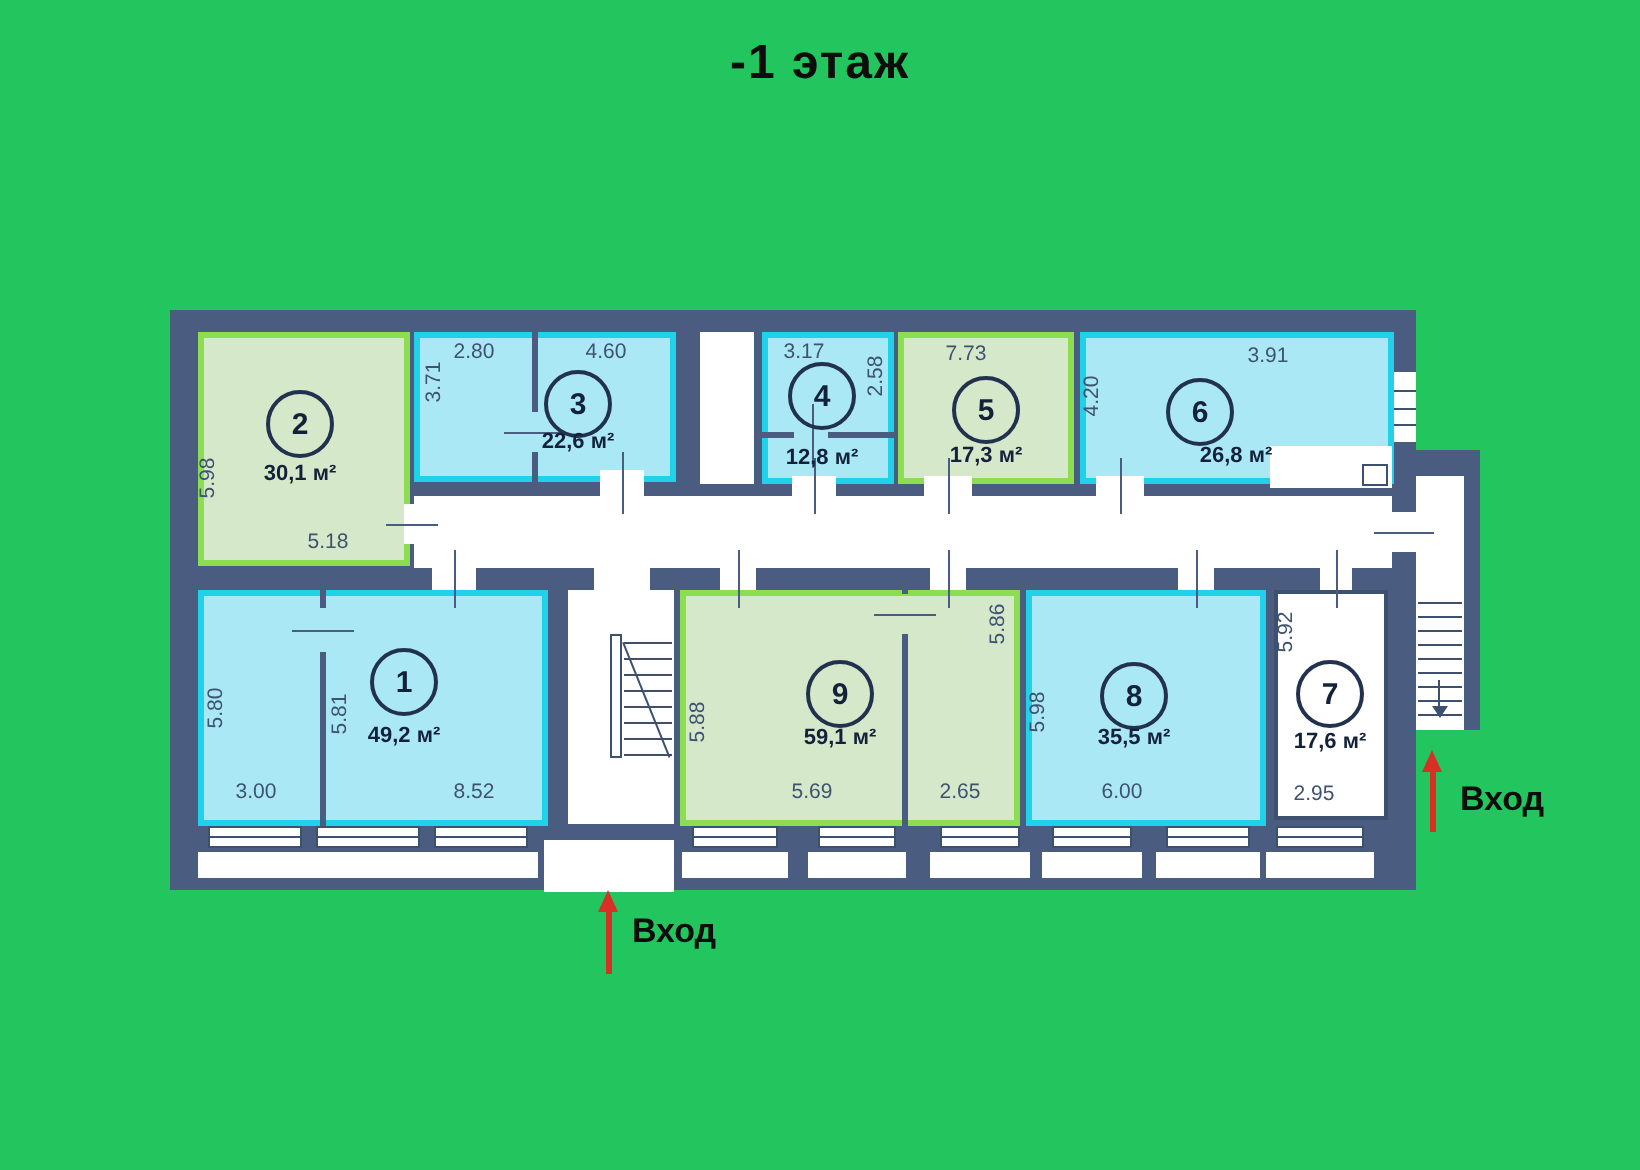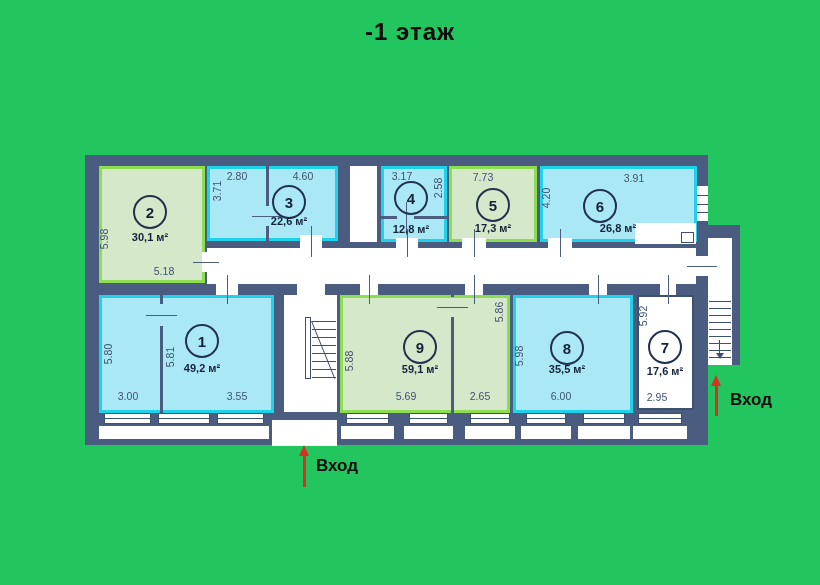--- a/index.html
+++ b/index.html
@@ -132,21 +132,21 @@
     <div class="dim v" style="position: absolute; left: 217px; top: 191px;">3.71</div>
     <div class="dim" style="position: absolute; left: 303px; top: 176px;">4.60</div>
     <div class="dim" style="position: absolute; left: 402px; top: 176px; text-align: right;">3.17</div>
     <div class="dim v" style="position: absolute; left: 438px; top: 188px;">2.58</div>
     <div class="dim" style="position: absolute; left: 483px; top: 177px;">7.73</div>
     <div class="dim v" style="position: absolute; left: 546px; top: 198px;">4.20</div>
     <div class="dim" style="position: absolute; left: 634px; top: 178px;">3.91</div>
     <div class="dim v" style="position: absolute; left: 108px; top: 354px;">5.80</div>
     <div class="dim v" style="position: absolute; left: 170px; top: 357px;">5.81</div>
     <div class="dim" style="position: absolute; left: 128px; top: 396px;">3.00</div>
-    <div class="dim" style="position: absolute; left: 237px; top: 396px;">3.55</div>
+    <div class="dim" style="position: absolute; left: 237px; top: 396px;">8.52</div>
     <div class="dim v" style="position: absolute; left: 349px; top: 361px;">5.88</div>
     <div class="dim v" style="position: absolute; left: 499px; top: 312px;">5.86</div>
     <div class="dim" style="position: absolute; left: 406px; top: 396px;">5.69</div>
     <div class="dim" style="position: absolute; left: 480px; top: 396px;">2.65</div>
     <div class="dim v" style="position: absolute; left: 519px; top: 356px;">5.98</div>
     <div class="dim" style="position: absolute; left: 561px; top: 396px;">6.00</div>
     <div class="dim v" style="position: absolute; left: 643px; top: 316px;">5.92</div>
     <div class="dim" style="position: absolute; left: 657px; top: 397px;">2.95</div>
     <div class="room-circle" style="position: absolute; left: 185px; top: 324px; width: 34px; height: 34px;">1</div>
     <div class="room-area" style="left: 202px; top: 368px;">49,2 м²</div>

